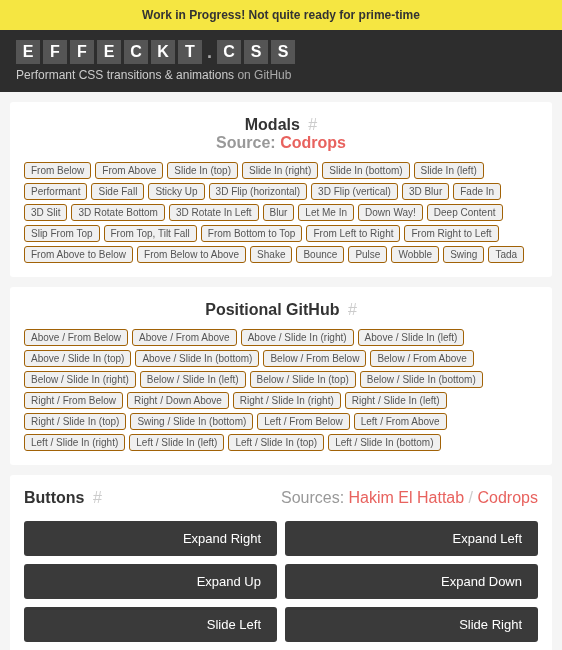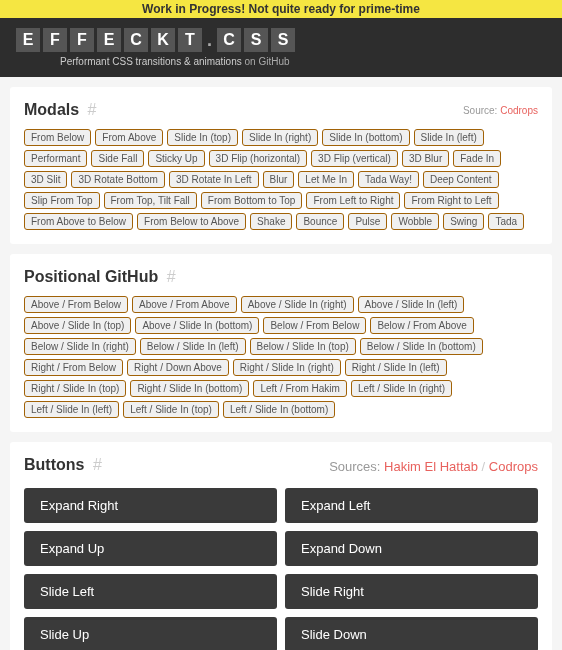--- a/index.html
+++ b/index.html
@@ -8,21 +8,21 @@
       font-size: 12px;
       background: #f5f5f5;
       color: #333;
       width: 562px;
     }
 
     
     .top-banner {
       background: #f5e642;
       text-align: center;
-      padding: 2px;
+      padding: 8px;
       font-size: 12px;
       font-weight: bold;
       color: #333;
     }
 
     
     .site-header {
       background: #2d2d2d;
       padding: 10px 16px;
     }
@@ -55,53 +55,54 @@
       font-weight: bold;
       font-size: 16px;
       width: 24px;
       height: 24px;
       display: flex;
       align-items: center;
       justify-content: center;
     }
     .tagline {
       color: #ccc;
-      font-size: 10px;
-      margin-left: 44px;
+      font-size: 12px;
     }
     .tagline .github-link {
       color: #aaa;
     }
 
     
     .section {
       background: #fff;
       margin: 10px;
       padding: 14px;
       border-radius: 3px;
     }
     .section-header {
       display: flex;
       justify-content: space-between;
       align-items: center;
       margin-bottom: 10px;
+      flex-direction: column;
     }
     .section-title {
       font-size: 16px;
       font-weight: bold;
       color: #333;
     }
     .section-title .hash {
       color: #ccc;
       font-weight: normal;
       margin-left: 4px;
     }
     .section-source {
-      font-size: 10px;
+      font-size: 16px;
       color: #999;
+      font-weight: bold;
     }
     .section-source .source-link {
       color: #e8625e;
     }
 
     
     .tags {
       display: flex;
       flex-wrap: wrap;
       gap: 4px;
@@ -124,21 +125,21 @@
       padding: 14px;
       border-radius: 3px;
     }
     .buttons-header {
       display: flex;
       justify-content: space-between;
       align-items: flex-end;
       margin-bottom: 14px;
     }
     .sources-text {
-      font-size: 13px;
+      font-size: 16px;
       color: #999;
     }
     .sources-text .source-link {
       color: #e8625e;
     }
     .sources-text .slash {
       color: #ccc;
     }
 
     .buttons-grid {
@@ -147,21 +148,21 @@
       gap: 8px;
     }
     .btn-demo {
       background: #3a3a3a;
       color: #fff;
       border: none;
       border-radius: 3px;
       padding: 10px 16px;
       font-size: 13px;
       cursor: pointer;
-      text-align: left;
+      text-align: right;
       font-family: Arial, sans-serif;
     }
   </style>
 </head>
 <body>
 
 <div class="top-banner">
   <span>Work in Progress! Not quite ready for prime-time</span>
 </div>
 
@@ -208,21 +209,21 @@
       <span class="tag">Sticky Up</span>
       <span class="tag">3D Flip (horizontal)</span>
       <span class="tag">3D Flip (vertical)</span>
       <span class="tag">3D Blur</span>
       <span class="tag">Fade In</span>
       <span class="tag">3D Slit</span>
       <span class="tag">3D Rotate Bottom</span>
       <span class="tag">3D Rotate In Left</span>
       <span class="tag">Blur</span>
       <span class="tag">Let Me In</span>
-      <span class="tag">Tada Way!</span>
+      <span class="tag">Down Way!</span>
       <span class="tag">Deep Content</span>
       <span class="tag">Slip From Top</span>
       <span class="tag">From Top, Tilt Fall</span>
       <span class="tag">From Bottom to Top</span>
       <span class="tag">From Left to Right</span>
       <span class="tag">From Right to Left</span>
       <span class="tag">From Above to Below</span>
       <span class="tag">From Below to Above</span>
       <span class="tag">Shake</span>
       <span class="tag">Bounce</span>
@@ -251,22 +252,23 @@
       <span class="tag">Below / From Above</span>
       <span class="tag">Below / Slide In (right)</span>
       <span class="tag">Below / Slide In (left)</span>
       <span class="tag">Below / Slide In (top)</span>
       <span class="tag">Below / Slide In (bottom)</span>
       <span class="tag">Right / From Below</span>
       <span class="tag">Right / Down Above</span>
       <span class="tag">Right / Slide In (right)</span>
       <span class="tag">Right / Slide In (left)</span>
       <span class="tag">Right / Slide In (top)</span>
-      <span class="tag">Right / Slide In (bottom)</span>
-      <span class="tag">Left / From Hakim</span>
+      <span class="tag">Swing / Slide In (bottom)</span>
+      <span class="tag">Left / From Below</span>
+      <span class="tag">Left / From Above</span>
       <span class="tag">Left / Slide In (right)</span>
       <span class="tag">Left / Slide In (left)</span>
       <span class="tag">Left / Slide In (top)</span>
       <span class="tag">Left / Slide In (bottom)</span>
     </div>
 </div>
 
 <div class="buttons-section">
   <div class="buttons-header">
     <div class="section-title">

